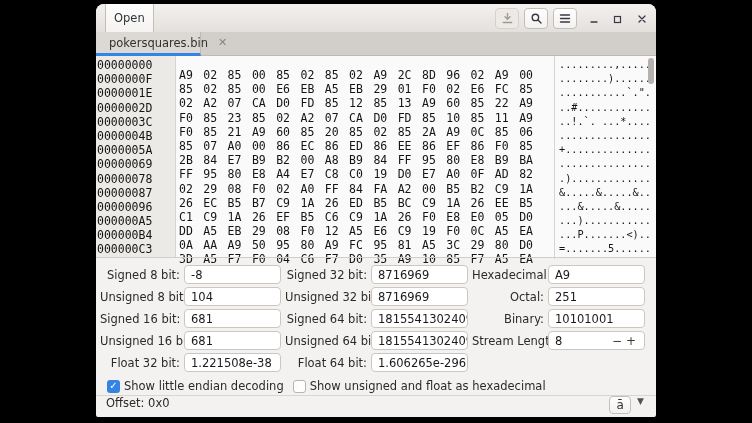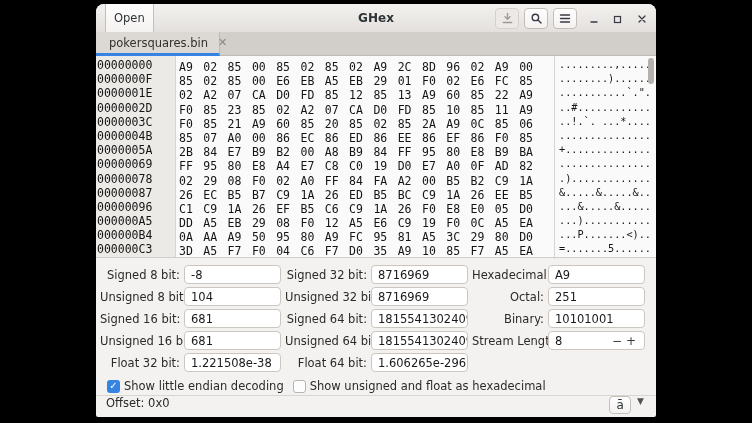--- a/index.html
+++ b/index.html
@@ -37,38 +37,38 @@
   .icon-btn{width:24px;height:21px;display:flex;align-items:center;justify-content:center;}
   .icon-btn.disabled{background:#ece9e6;border-color:#d6d1cb;}
   .icon-btn svg{display:block;}
   .winctl{width:15px;height:21px;display:flex;align-items:center;justify-content:center;margin-left:4px;}
   
   .tabbar{
     position:absolute;left:0;top:28px;width:100%;height:24px;
     background:#d2cec9;border-bottom:1px solid #bfbab4;box-sizing:border-box;
   }
   .tab{
-    position:absolute;left:0;top:0;width:124px;height:24px;background:#dcd8d4;
+    position:absolute;left:0;top:0;width:105px;height:24px;background:#dcd8d4;
     border-right:1px solid #bfbab4;border-bottom:3px solid #3584e4;
     box-sizing:border-box;display:flex;align-items:center;
     font-size:11.5px;color:#33302d;padding-left:13px;
   }
   .tab-close{margin-left:10px;color:#8a857f;font-size:11px;line-height:1;}
   
   .hexarea{
     position:absolute;left:0;top:52px;width:100%;height:201px;background:#fbfafa;
     font-family:"DejaVu Sans Mono","Liberation Mono",monospace;font-size:11.5px;color:#141414;
   }
   .offset-col{
     position:absolute;left:0;top:0;width:80px;height:100%;
     background:#eceae7;border-right:1px solid #d8d4cf;box-sizing:border-box;
     padding-top:2px;
   }
   .offset-col .hexrow{padding-left:1px;}
-  .bytes-col{position:absolute;left:83px;top:0;width:372px;height:100%;padding-top:4px;}
+  .bytes-col{position:absolute;left:83px;top:0;width:372px;height:100%;padding-top:12px;}
   .ascii-col{
     position:absolute;left:458px;top:0;width:92px;height:100%;
     border-left:1px solid #d8d4cf;padding-top:2px;padding-left:4px;box-sizing:content-box;
     font-size:10.2px;
   }
   .hexrow{height:14.2px;line-height:14.2px;white-space:pre;}
   .hexbyte{display:inline-block;width:24.3px;}
   .vscroll{position:absolute;right:1px;top:0;width:8px;height:100%;}
   .vthumb{position:absolute;left:1px;top:2px;width:6px;height:26px;border-radius:3px;background:#b5b0ab;}
   
@@ -118,21 +118,20 @@
 </style>
 </head>
 <body>
 
 <div class="window">
 
   <div class="titlebar">
     <div class="btn open-btn">
       <span>Open</span>
     </div>
-    <div class="win-title">GHex</div>
     <div class="tb-right">
       <div class="btn icon-btn disabled">
         <span>
           <svg width="13" height="13" viewBox="0 0 13 13" fill="none" stroke="#9f9a94" stroke-width="1.4" stroke-linecap="round" stroke-linejoin="round">
             <path d="M6.5 1.5v5.5"></path>
               <path d="M4 4.8 6.5 7.3 9 4.8"></path>
               <path d="M2.3 10.5h8.4"></path>
           </svg>
         </span>
       </div>

